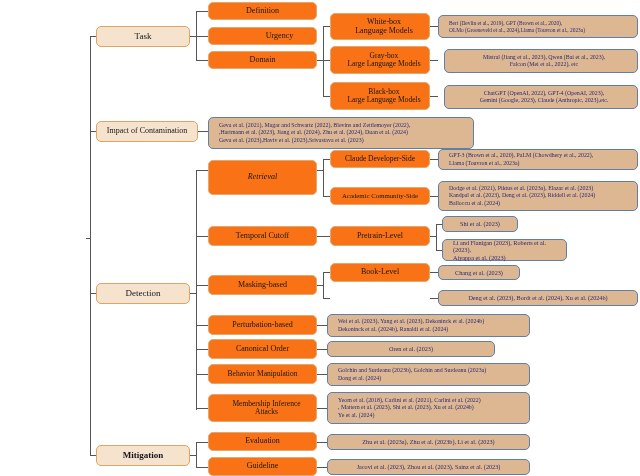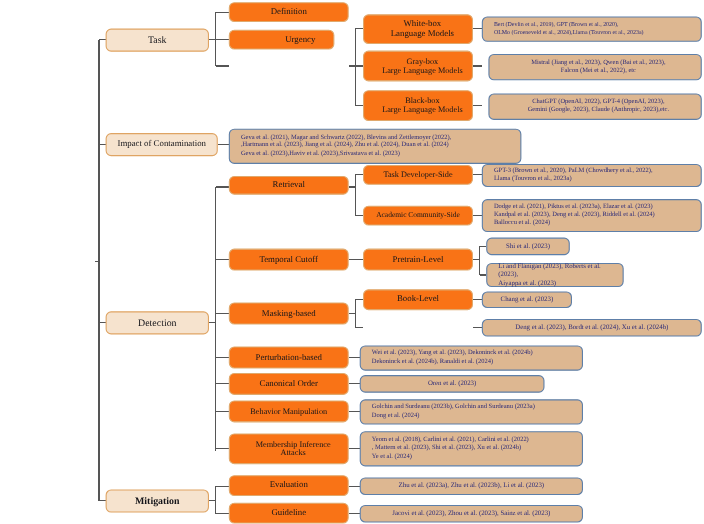--- a/index.html
+++ b/index.html
@@ -148,22 +148,25 @@
     <span>Detection</span>
   </div>
 
   <div class="node cat fs9" style="left:96px;top:445px;width:94px;height:21px;font-weight:bold;">
     <span>Mitigation</span>
   </div>
 
   <div class="node sub fs8" style="left:208px;top:2px;width:109px;height:18px;">
     <span>Definition</span>
   </div>
-  <div class="node sub fs8" style="left:208px;top:27px;width:96px;height:18px;padding-left:36px;">
+  <div class="node sub fs8" style="left:208px;top:27px;width:109px;height:18px;padding-left:36px;">
     <span>Urgency</span>
+  </div>
+  <div class="node sub fs8" style="left:208px;top:51px;width:109px;height:18px;">
+    <span>Domain</span>
   </div>
 
   <div class="node sub fs8 two-line" style="left:330px;top:13px;width:100px;height:27px;">
     <span>White-box
 Language Models</span>
   </div>
   <div class="node sub fs75 two-line" style="left:330px;top:46px;width:100px;height:28px;">
     <span>Gray-box
 Large Language Models</span>
   </div>
@@ -184,21 +187,21 @@
     <span>ChatGPT (OpenAI, 2022),  GPT-4 (OpenAI, 2023),
 Gemini (Google, 2023), Claude (Anthropic, 2023),etc.</span>
   </div>
 
   <div class="leaf fs6 two-line" style="left:208px;top:117px;width:266px;height:32px;">
     <span>Geva et al. (2021), Magar and Schwartz (2022), Blevins and Zettlemoyer (2022),
 ,Hartmann et al. (2023), Jiang et al. (2024),   Zhu et al. (2024), Duan et al. (2024)
 Geva et al. (2023),Haviv et al. (2023),Srivastava et al. (2023)</span>
   </div>
 
-  <div class="node sub fs8" style="left:208px;top:160px;width:109px;height:17px;">
+  <div class="node sub fs8" style="left:208px;top:160px;width:109px;height:35px;font-style:italic;">
     <span>Retrieval</span>
   </div>
   <div class="node sub fs8" style="left:208px;top:226px;width:109px;height:20px;">
     <span>Temporal Cutoff</span>
   </div>
   <div class="node sub fs8" style="left:208px;top:275px;width:109px;height:20px;">
     <span>Masking-based</span>
   </div>
   <div class="node sub fs8" style="left:208px;top:315px;width:109px;height:20px;">
     <span>Perturbation-based</span>
@@ -208,21 +211,21 @@
   </div>
   <div class="node sub fs75" style="left:208px;top:364px;width:109px;height:20px;">
     <span>Behavior Manipulation</span>
   </div>
   <div class="node sub fs75 two-line" style="left:208px;top:394px;width:109px;height:28px;">
     <span>Membership Inference
 Attacks</span>
   </div>
 
   <div class="node sub fs75" style="left:330px;top:150px;width:100px;height:18px;">
-    <span>Task Developer-Side</span>
+    <span>Claude Developer-Side</span>
   </div>
   <div class="node sub fs7" style="left:330px;top:187px;width:100px;height:18px;">
     <span>Academic Community-Side</span>
   </div>
 
   <div class="leaf fs6 two-line" style="left:438px;top:149px;width:200px;height:21px;">
     <span>GPT-3 (Brown et al., 2020), PaLM (Chowdhery et al., 2022),
 Llama (Touvron et al., 2023a)</span>
   </div>
   <div class="leaf fs6 two-line" style="left:438px;top:181px;width:200px;height:30px;">

